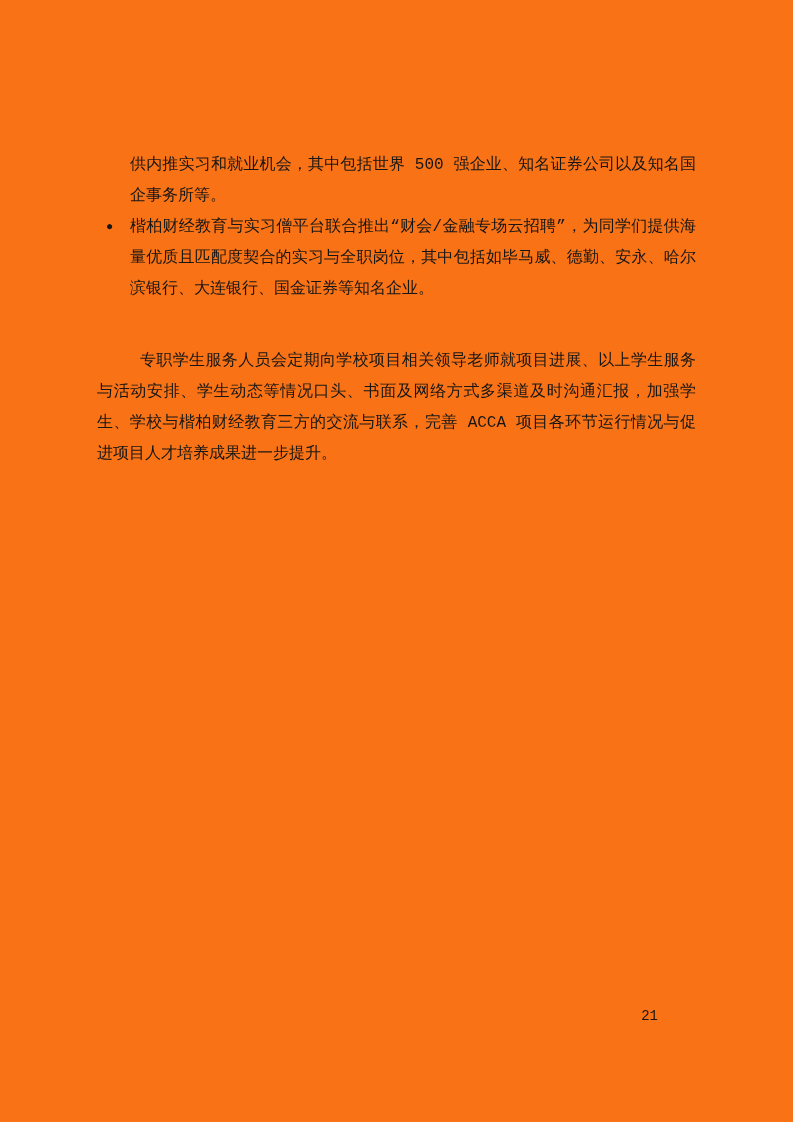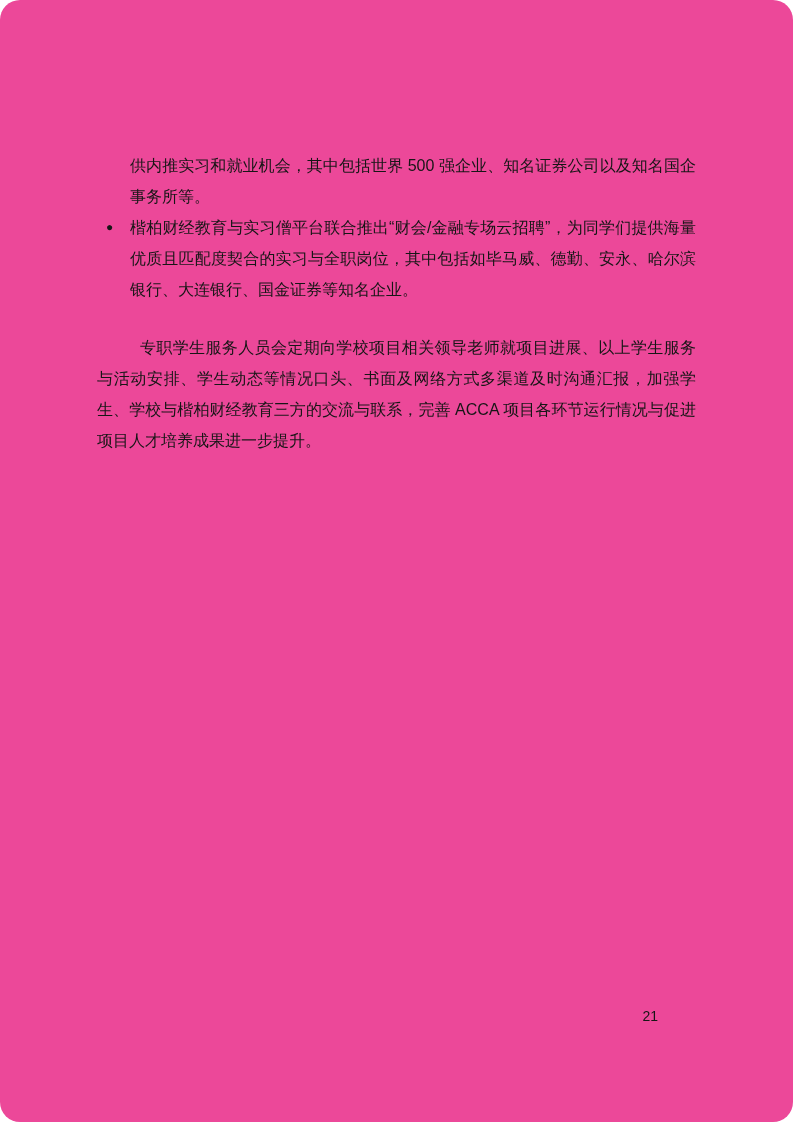--- a/index.html
+++ b/index.html
@@ -4,25 +4,24 @@
 <style>
   html, body {
     margin: 0;
     padding: 0;
     background: #ffffff;
   }
   .page {
     position: relative;
     width: 793px;
     height: 1122px;
-    background: #ec4899;
+    background: #f97316;
     overflow: hidden;
-    font-family: Liberation Sans, sans-serif;
+    font-family: Liberation Mono, monospace;
     color: #161616;
-    border-radius: 20px;
   }
   .content {
     position: absolute;
     left: 97px;
     top: 150px;
     width: 599px;
     font-size: 16px;
     line-height: 31px;
     text-align: justify;
     text-justify: inter-ideograph;
@@ -35,21 +34,21 @@
     margin-left: 33px;
   }
   .bullet-marker {
     position: absolute;
     left: -24px;
     top: 0;
     font-size: 12px;
     line-height: 31px;
   }
   .body-paragraph {
-    margin-top: 27px;
+    margin-top: 41px;
     text-indent: 43px;
   }
   .page-footer {
     position: absolute;
     top: 1008px;
     right: 135px;
     font-size: 14px;
     line-height: normal;
     color: #161616;
   }

